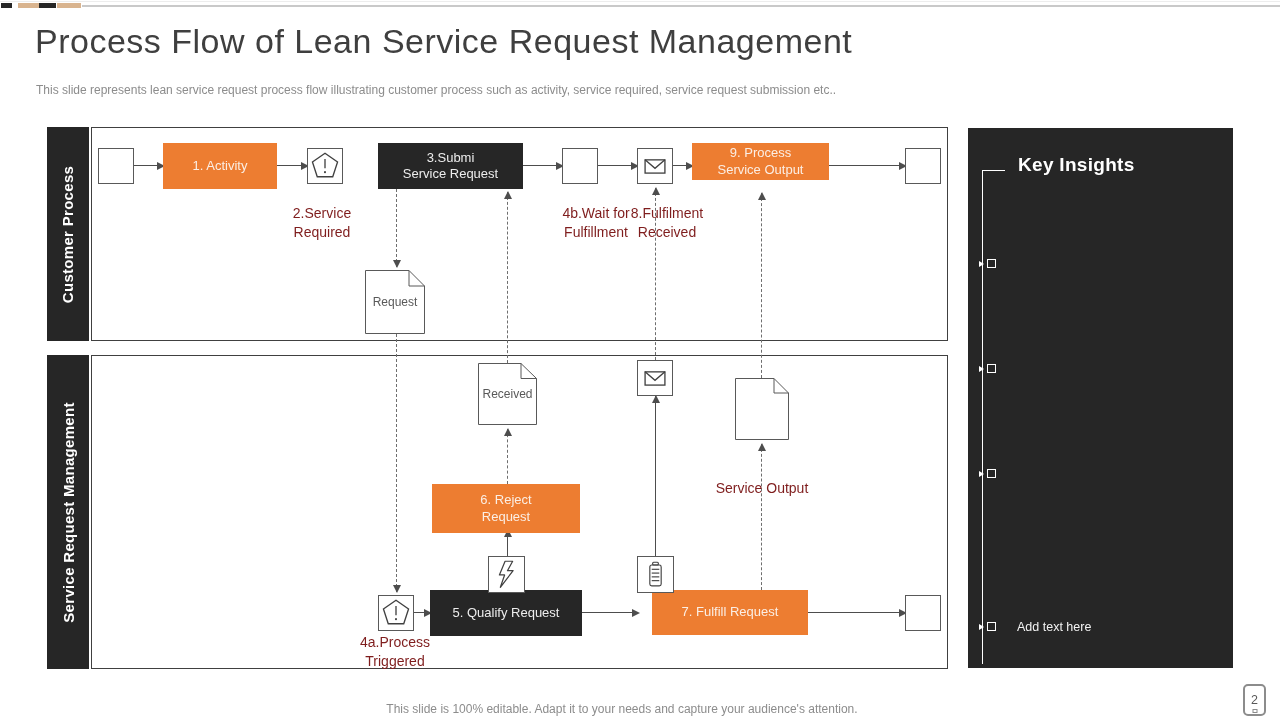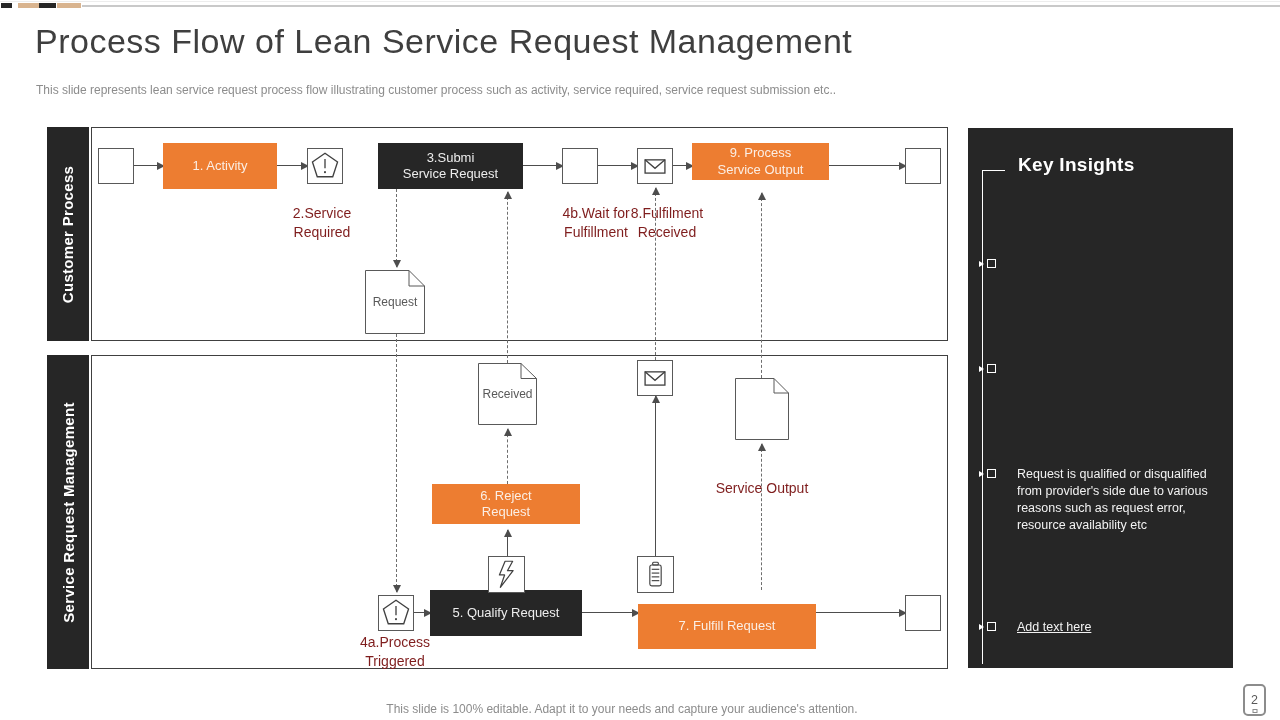--- a/index.html
+++ b/index.html
@@ -150,21 +150,21 @@
     <rect x="7.5" y="11.5" width="21" height="14"></rect>
     <polyline points="7.5,11.5 18,20.5 28.5,11.5"></polyline>
   </svg>
 </div>
 <div class="doc" style="left:735px;top:378px;width:54px;height:62px;">
   <svg width="54" height="62" viewBox="0 0 54 62">
     <path d="M0.5 0.5 H39 L53.5 15 V61.5 H0.5 Z" fill="#ffffff" stroke="#595959"></path>
     <path d="M39 0.5 V15 H53.5" fill="none" stroke="#595959"></path>
   </svg>
 </div>
-<div class="node orange" style="left:432px;top:484px;width:148px;height:40px;">6. Reject
+<div class="node orange" style="left:432px;top:484px;width:148px;height:49px;">6. Reject
 Request</div>
 <div class="icon-box" style="left:488px;top:556px;width:37px;height:37px;">
   <svg width="37" height="37" viewBox="0 0 37 37" fill="none" stroke="#404040" stroke-width="1.3" stroke-linejoin="round">
     <polygon points="17,4.5 25,4.5 19.5,14.5 25.5,14.5 12,32 16.5,19 11,19"></polygon>
   </svg>
 </div>
 <div class="icon-box" style="left:637px;top:556px;width:37px;height:37px;">
   <svg width="37" height="37" viewBox="0 0 37 37" fill="none" stroke="#404040" stroke-width="1.2">
     <rect x="15.5" y="5.5" width="6" height="3" rx="1"></rect>
     <rect x="12.5" y="8.5" width="12" height="22" rx="2"></rect>
@@ -175,44 +175,43 @@
   </svg>
 </div>
 <div class="icon-box" style="left:378px;top:595px;width:36px;height:36px;">
   <svg width="36" height="36" viewBox="0 0 36 36" fill="none" stroke="#404040" stroke-width="1.4">
     <path d="M18 4.5 L31.3 13.8 L26.2 29.4 L9.8 29.4 L4.7 13.8 Z"></path>
     <line x1="18" y1="10.5" x2="18" y2="20.5"></line>
     <circle cx="18" cy="24.5" r="1.1" fill="#404040" stroke="none"></circle>
   </svg>
 </div>
 <div class="node dark" style="left:430px;top:590px;width:152px;height:46px;">5. Qualify  Request</div>
-<div class="node orange" style="left:638px;top:590px;width:178px;height:45px;margin-top:14px;">7. Fulfill  Request</div>
+<div class="node orange" style="left:652px;top:590px;width:156px;height:45px;">7. Fulfill  Request</div>
 <div class="sq" style="left:905px;top:595px;"></div>
 
 <div class="lbl" style="left:345px;top:633px;width:100px;">4a.Process
 Triggered</div>
 <div class="lbl" style="left:708px;top:479px;width:108px;">Service  Output</div>
 
 <div class="panel">
   <div class="vline"></div>
   <div class="tick"></div>
   <h2>Key Insights</h2>
 
   <div class="iarrow" style="top:133px;"></div>
   <div class="imark" style="top:131px;"></div>
 
   <div class="iarrow" style="top:238px;"></div>
   <div class="imark" style="top:236px;"></div>
 
   <div class="iarrow" style="top:343px;"></div>
   <div class="imark" style="top:341px;"></div>
-  <div class="insight" style="top:338px;">Request is qualified or disqualified from provider's side due to various  reasons such as request  error, resource  availability  etc</div>
 
   <div class="iarrow" style="top:496px;"></div>
   <div class="imark" style="top:494px;"></div>
-  <div class="insight" style="top:491px;text-decoration:underline;">Add text here</div>
+  <div class="insight" style="top:491px;">Add text here</div>
 </div>
 
 <div class="footer">This slide is 100% editable. Adapt it to your needs and capture your audience's attention.</div>
 <div class="pagenum">
   <span>2</span>
   <span class="pbtn"></span>
 </div>
 
 </body></html>

